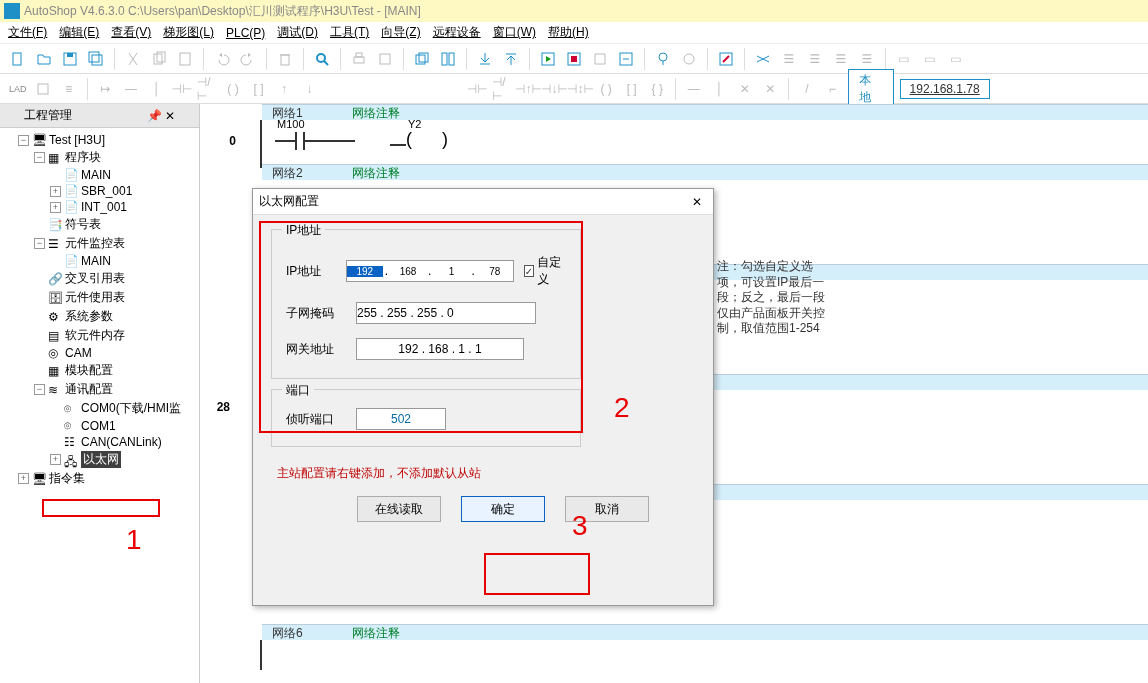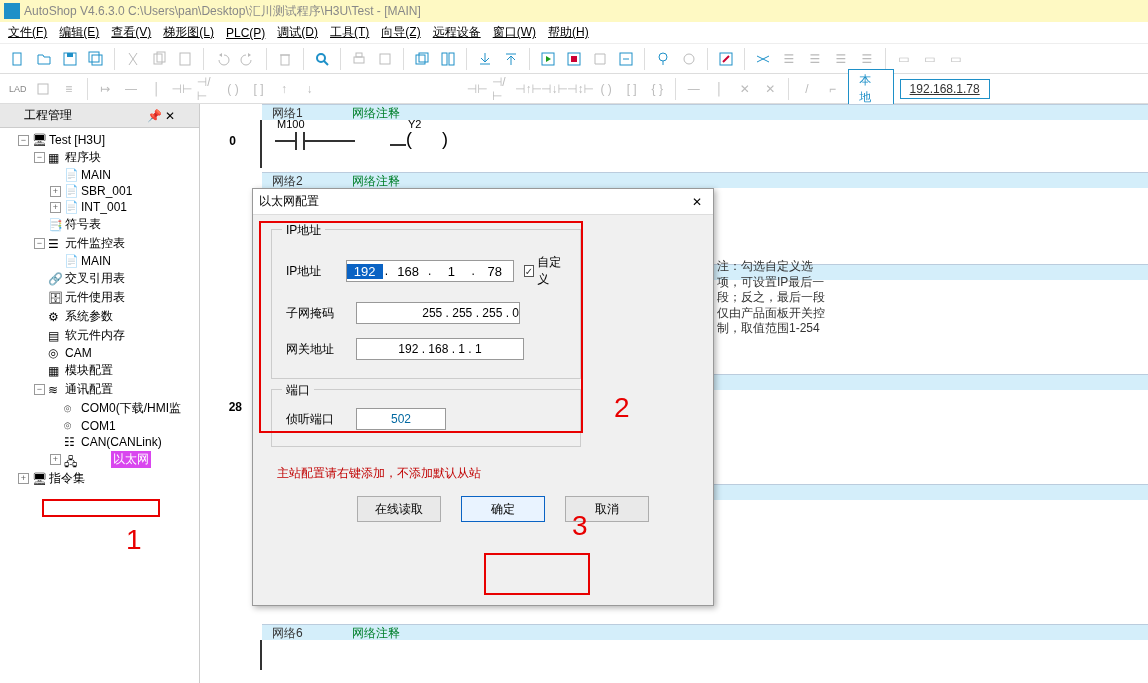--- a/index.html
+++ b/index.html
@@ -17,21 +17,21 @@
 .localbox { border:1px solid #1e90c8; padding:2px 10px; color:#1e90c8; background:#fff; }
 .main { display:flex; height: calc(683px - 22px - 22px - 30px - 30px); }
 .sidebar { width: 200px; border-right:1px solid #ccc; background:#fff; display:flex; flex-direction:column; }
 .panel-title { background:#e8e8e8; border-bottom:1px solid #ccc; padding:3px 24px; display:flex; align-items:center; justify-content:space-between;}
 .tree { flex:1; overflow:auto; padding:4px 2px; }
 .tree ul { list-style:none; padding-left:16px; }
 .tree li { padding:1px 0; white-space:nowrap; display:flex; align-items:center; gap:3px; }
 .tree li > .exp { width:11px; height:11px; border:1px solid #999; display:inline-flex; align-items:center; justify-content:center; font-size:9px; line-height:1; color:#666; background:#fff;}
 .tree li > .exp.none { border:none; }
 .tree .ticon { width:14px; height:14px; display:inline-block; }
-.tree .sel { background:#d946ef; color:#fff; padding:0 2px;margin-left:30px; }
+.tree .sel { background:#404040; color:#fff; padding:0 2px; }
 .redbox { position:absolute; border:2px solid #e80000; pointer-events:none; }
 .redlabel { position:absolute; color:#e80000; font-size:28px; font-family:"Segoe UI",Arial; pointer-events:none; }
 .editor { flex:1; position:relative; background:#fff; overflow:hidden; }
 .rungbar { position:absolute; left:0; right:0; height:16px; background:#d4eefa; border-top:1px solid #bcd;margin-left:32px; }
 .rungbar .n1 { position:absolute; left:10px; top:0; color:#333; }
 .rungbar .n2 { position:absolute; left:90px; top:0; color:#007f2a; }
 .rungnum { position:absolute; left:-10px; width:30px; text-align:right; font-weight:bold; }
 .ladder { position:absolute; left:30px; right:10px; }
 .lline { position:absolute; left:0; top:0; bottom:0; width:0; border-left:2px solid #333; }
 .contact { position:absolute; top:12px; left:15px; }
@@ -46,21 +46,21 @@
 .coil .paren { font-size:18px; line-height:14px; }
 .dialog { position:absolute; left:252px; top:188px; width:462px; height:418px; background:#f0f0f0; border:1px solid #999; box-shadow:2px 2px 6px rgba(0,0,0,.3); }
 .dlg-title { height:26px; display:flex; align-items:center; justify-content:space-between; padding:0 6px; background:#fff; border-bottom:1px solid #ddd;}
 .dlg-close { width:20px; height:20px; display:flex; align-items:center; justify-content:center; }
 .dlg-body { padding:14px 18px; position:relative; }
 .grp { position:relative; border:1px solid #ccc; padding:16px 14px 14px; margin-bottom:10px; }
 .grp .gt { position:absolute; top:-8px; left:10px; background:#f0f0f0; padding:0 4px; }
 .frow { display:flex; align-items:center; gap:10px; margin:8px 0 14px; }
 .frow .flab { width:60px; text-align:left; }
 .octets { display:flex; align-items:center; border:1px solid #999; background:#fff; height:22px; }
-.octets .oct { width:36px; text-align:center; background:transparent; border:none; outline:none; font-size:13px; }
+.octets .oct { width:36px; text-align:center; background:transparent; border:none; outline:none; font-size:10px; }
 .octets .oct.sel { background:#0a63c4; color:#fff; }
 .octets .dot { padding:0 2px;}
 .cb { display:flex; align-items:center; gap:3px; }
 .cb .box { width:12px; height:12px; border:1px solid #555; background:#fff; display:flex; align-items:center; justify-content:center; font-size:10px; color:#333;}
 .port input { width:90px; height:22px; border:1px solid #999; background:#fff; text-align:center; }
 .note { position:absolute; right:-120px; top:44px; width:116px; color:#333; line-height:1.3; }
 .redtext { color:#c00000; margin-top:18px; margin-left:6px;}
 .dlg-btns { display:flex; gap:20px; justify-content:center; margin-top:14px; padding-left:40px; }
 .btn { width:84px; height:26px; background:#e9e9e9; border:1px solid #adadad; display:flex; align-items:center; justify-content:center; }
 .btn.primary { border:1px solid #0a63c4; background:#e9f3ff; }
@@ -438,39 +438,39 @@
         </div>
         <div class="coil">
           <div class="lbl">Y2</div>
           <div class="wire"></div>
             <span class="paren">(</span>
             <div style="width:30px"></div>
             <span class="paren">)</span>
         </div>
       </div>
 
-      <div class="rungbar" style="top:68px;">
+      <div class="rungbar" style="top:60px;">
         <span class="n1">网络2</span>
         <span class="n2">网络注释</span>
       </div>
 
       <div class="rungbar" style="top:160px;"></div>
       <div class="rungbar" style="top:270px;"></div>
       <div class="rungbar" style="top:380px;"></div>
 
       <div class="rungbar" style="top:520px;">
         <span class="n1">网络6</span>
         <span class="n2">网络注释</span>
       </div>
       <div class="ladder" style="top:536px; height:30px;">
         <div class="lline"></div>
       </div>
     </div>
     <div class="rungnum" style="top:30px; left:6px; position:absolute;">0</div>
-    <div class="rungnum" style="top:296px; left:12px; position:absolute;">28</div>
+    <div class="rungnum" style="top:296px; left:0px; position:absolute;">28</div>
   </div>
 </div>
 
 <div class="dialog">
   <div class="dlg-title">
     <span>以太网配置</span>
     <span class="dlg-close">✕</span>
   </div>
   <div class="dlg-body">
     <div class="grp" style="width:310px;">
@@ -486,21 +486,21 @@
             <span class="dot">.</span>
           <span class="oct">78</span>
         </div>
         <label class="cb">
           <span class="box">✓</span>
           <span>自定义</span>
         </label>
       </div>
       <div class="frow">
         <div class="flab">子网掩码</div>
-        <div class="octets" style="width:164px; justify-content:flex-end;">
+        <div class="octets" style="width:180px; justify-content:flex-start;">
             <span>255  .  255  .  255  .   0</span>
           </div>
       </div>
       <div class="frow" style="margin-bottom:4px;">
         <div class="flab">网关地址</div>
         <div class="octets" style="width:168px; justify-content:center;">
             <span>192  .  168  .    1   .    1</span>
           </div>
       </div>
     </div>

